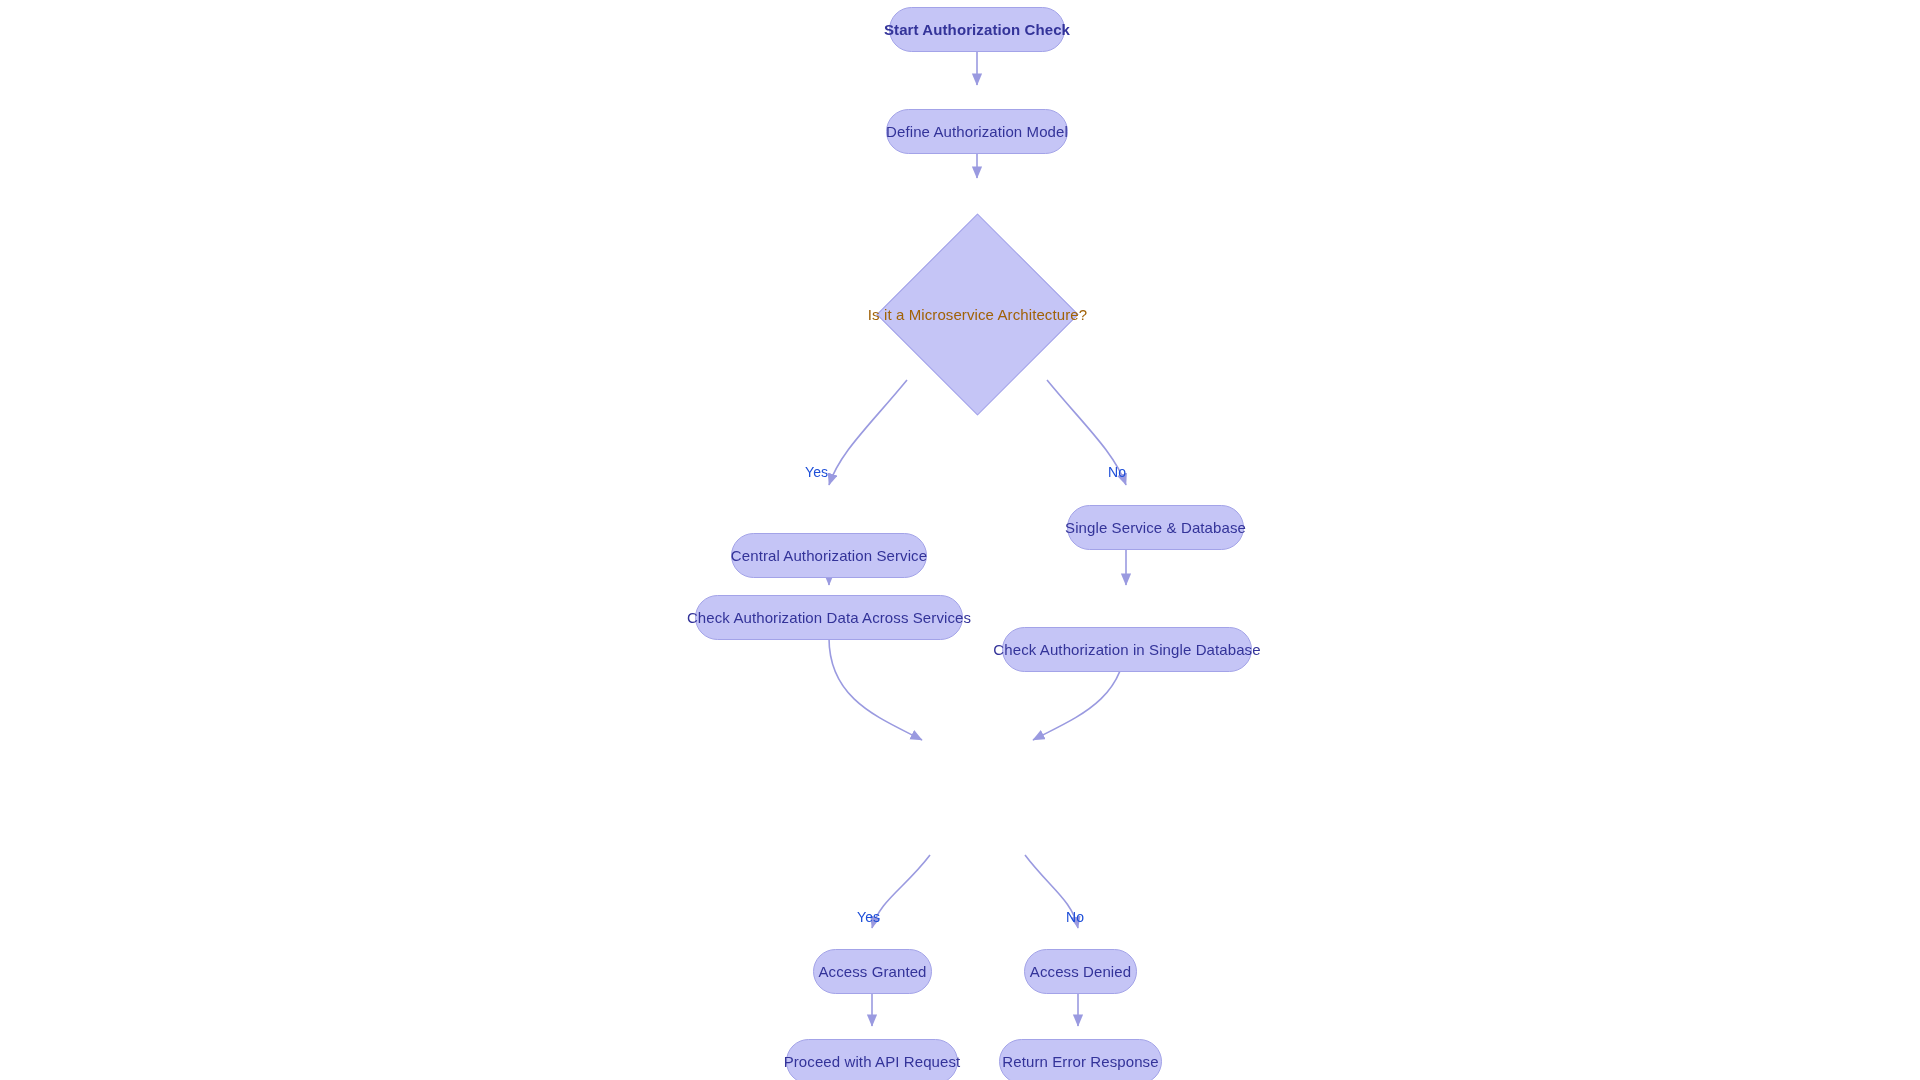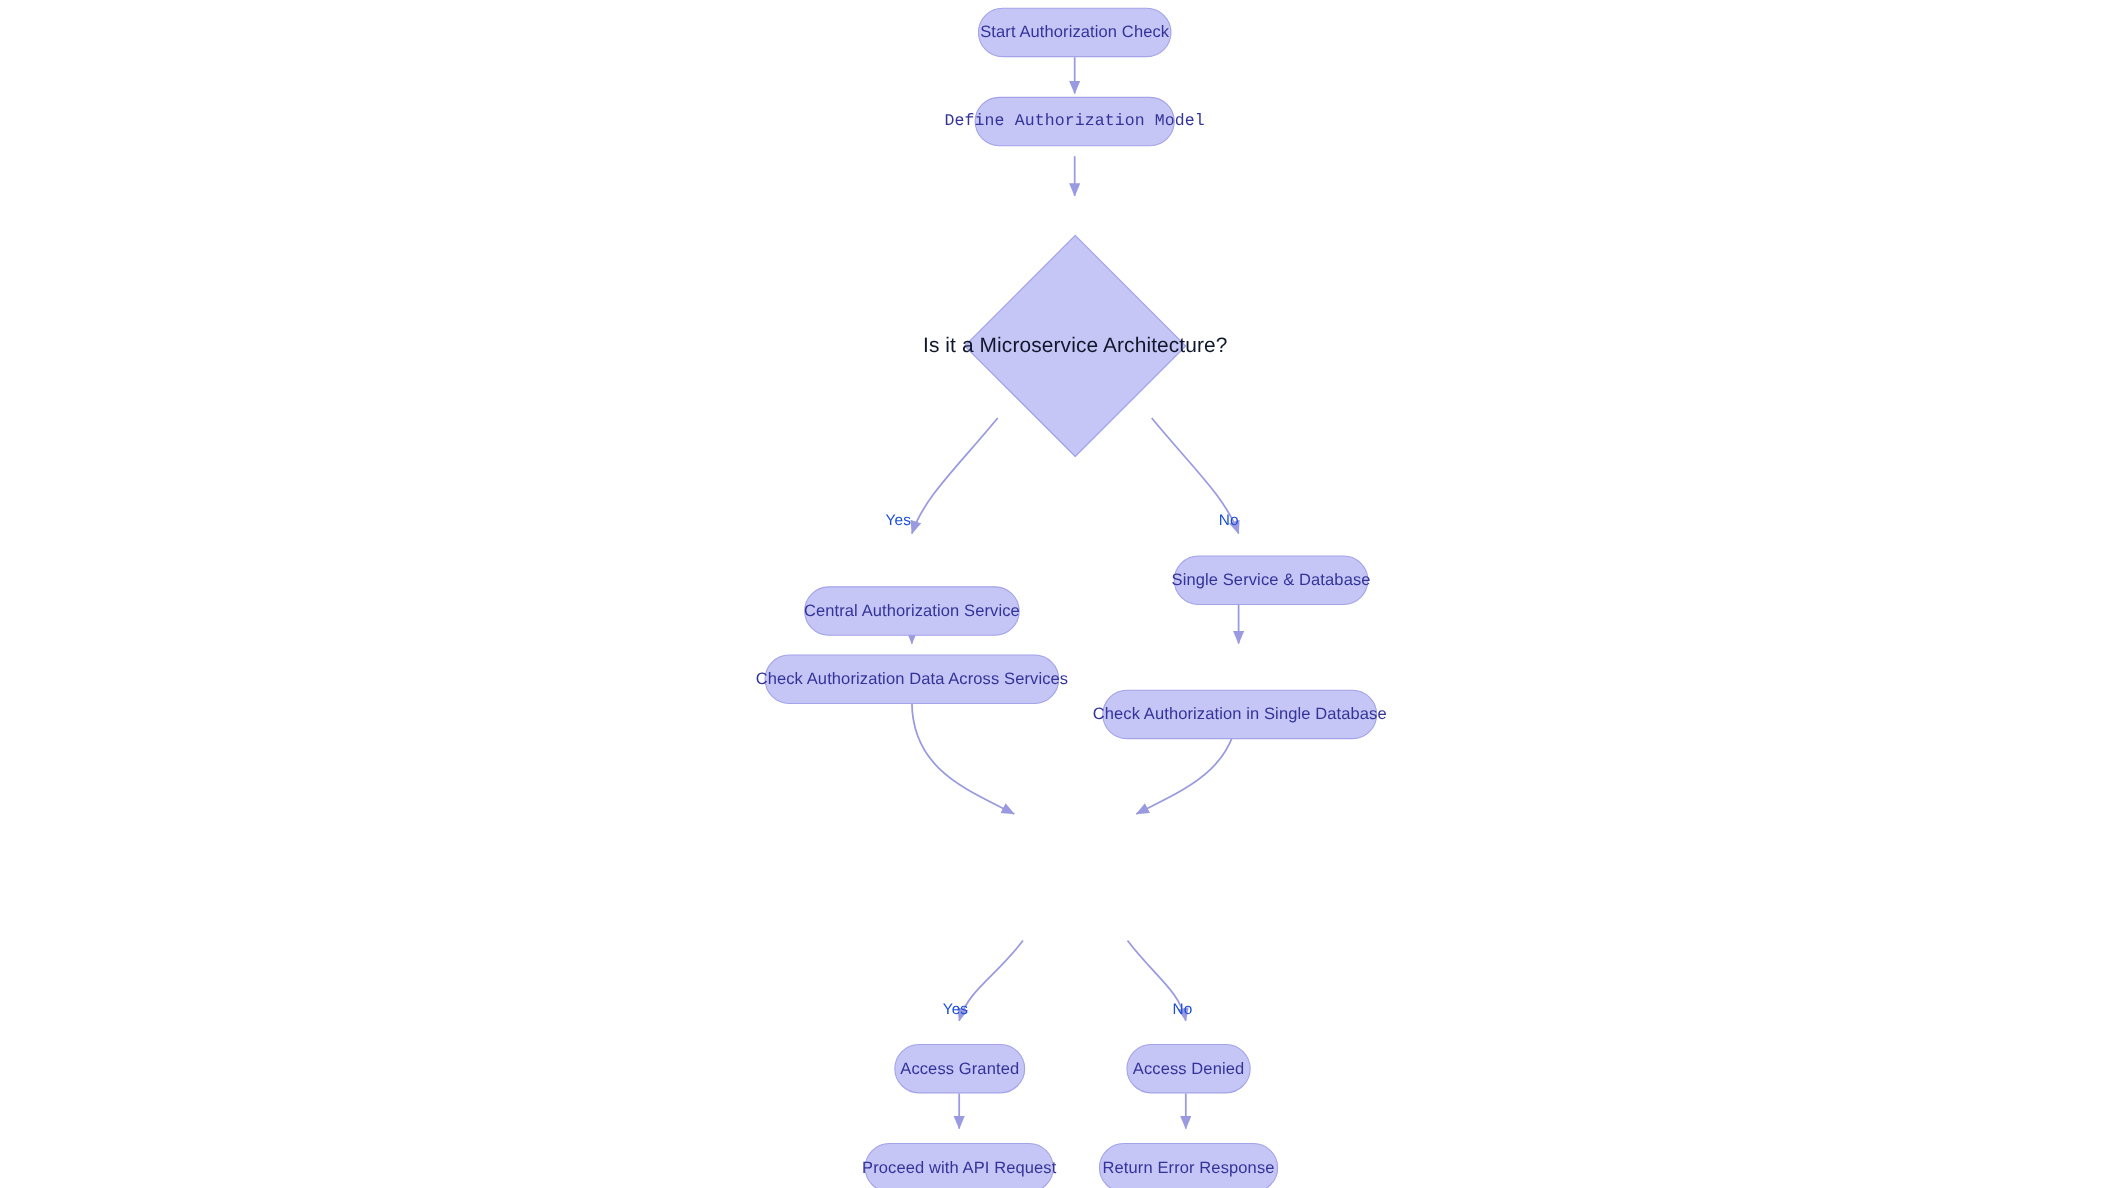--- a/index.html
+++ b/index.html
@@ -59,23 +59,23 @@
     width: 100%;
     height: 100%;
     background: #c5c5f6;
     border: 1px solid #a3a3e8;
     transform: rotate(45deg);
     box-sizing: border-box;
   }
   .node-diamond-label {
     position: relative;
     z-index: 2;
-    color: #0f172a;
+    color: #a16207;
     font-family: "Liberation Sans", sans-serif;
-    font-size: 19px;
+    font-size: 15px;
     white-space: nowrap;
     text-align: center;
     letter-spacing: 0.1px;
   }
   .edge-label {
     position: absolute;
     color: #1d4ed8;
     font-family: "Liberation Sans", sans-serif;
     font-size: 14px;
     background: transparent;
@@ -113,25 +113,25 @@
 
     <path d="M 930,855 C 905,888 880,900 872,928" fill="none" stroke="#9a9ae0" stroke-width="1.6" marker-end="url(#arrowhead)"></path>
 
     <path d="M 1025,855 C 1050,888 1072,900 1078,928" fill="none" stroke="#9a9ae0" stroke-width="1.6" marker-end="url(#arrowhead)"></path>
 
     <path d="M 872,994 L 872,1026" fill="none" stroke="#9a9ae0" stroke-width="1.6" marker-end="url(#arrowhead)"></path>
 
     <path d="M 1078,994 L 1078,1026" fill="none" stroke="#9a9ae0" stroke-width="1.6" marker-end="url(#arrowhead)"></path>
   </svg>
 
-  <div class="node node-rounded" style="left:889px; top:7px; width:176px;">
+  <div class="node node-rounded" style="left:889px; top:7px; width:176px;font-weight:bold;">
     <span>Start Authorization Check</span>
   </div>
 
-  <div class="node node-rounded" style="left:886px; top:88px; width:182px;font-family:Liberation Mono, monospace;">
+  <div class="node node-rounded" style="left:886px; top:109px; width:182px;">
     <span>Define Authorization Model</span>
   </div>
 
   <div class="node-diamond-wrap" style="left:906px; top:243px; width:143px; height:143px;">
     <div class="node-diamond-shape"></div>
     <span class="node-diamond-label">Is it a Microservice Architecture?</span>
   </div>
 
   <div class="node node-rounded" style="left:731px; top:533px; width:196px;">
     <span>Central Authorization Service</span>

